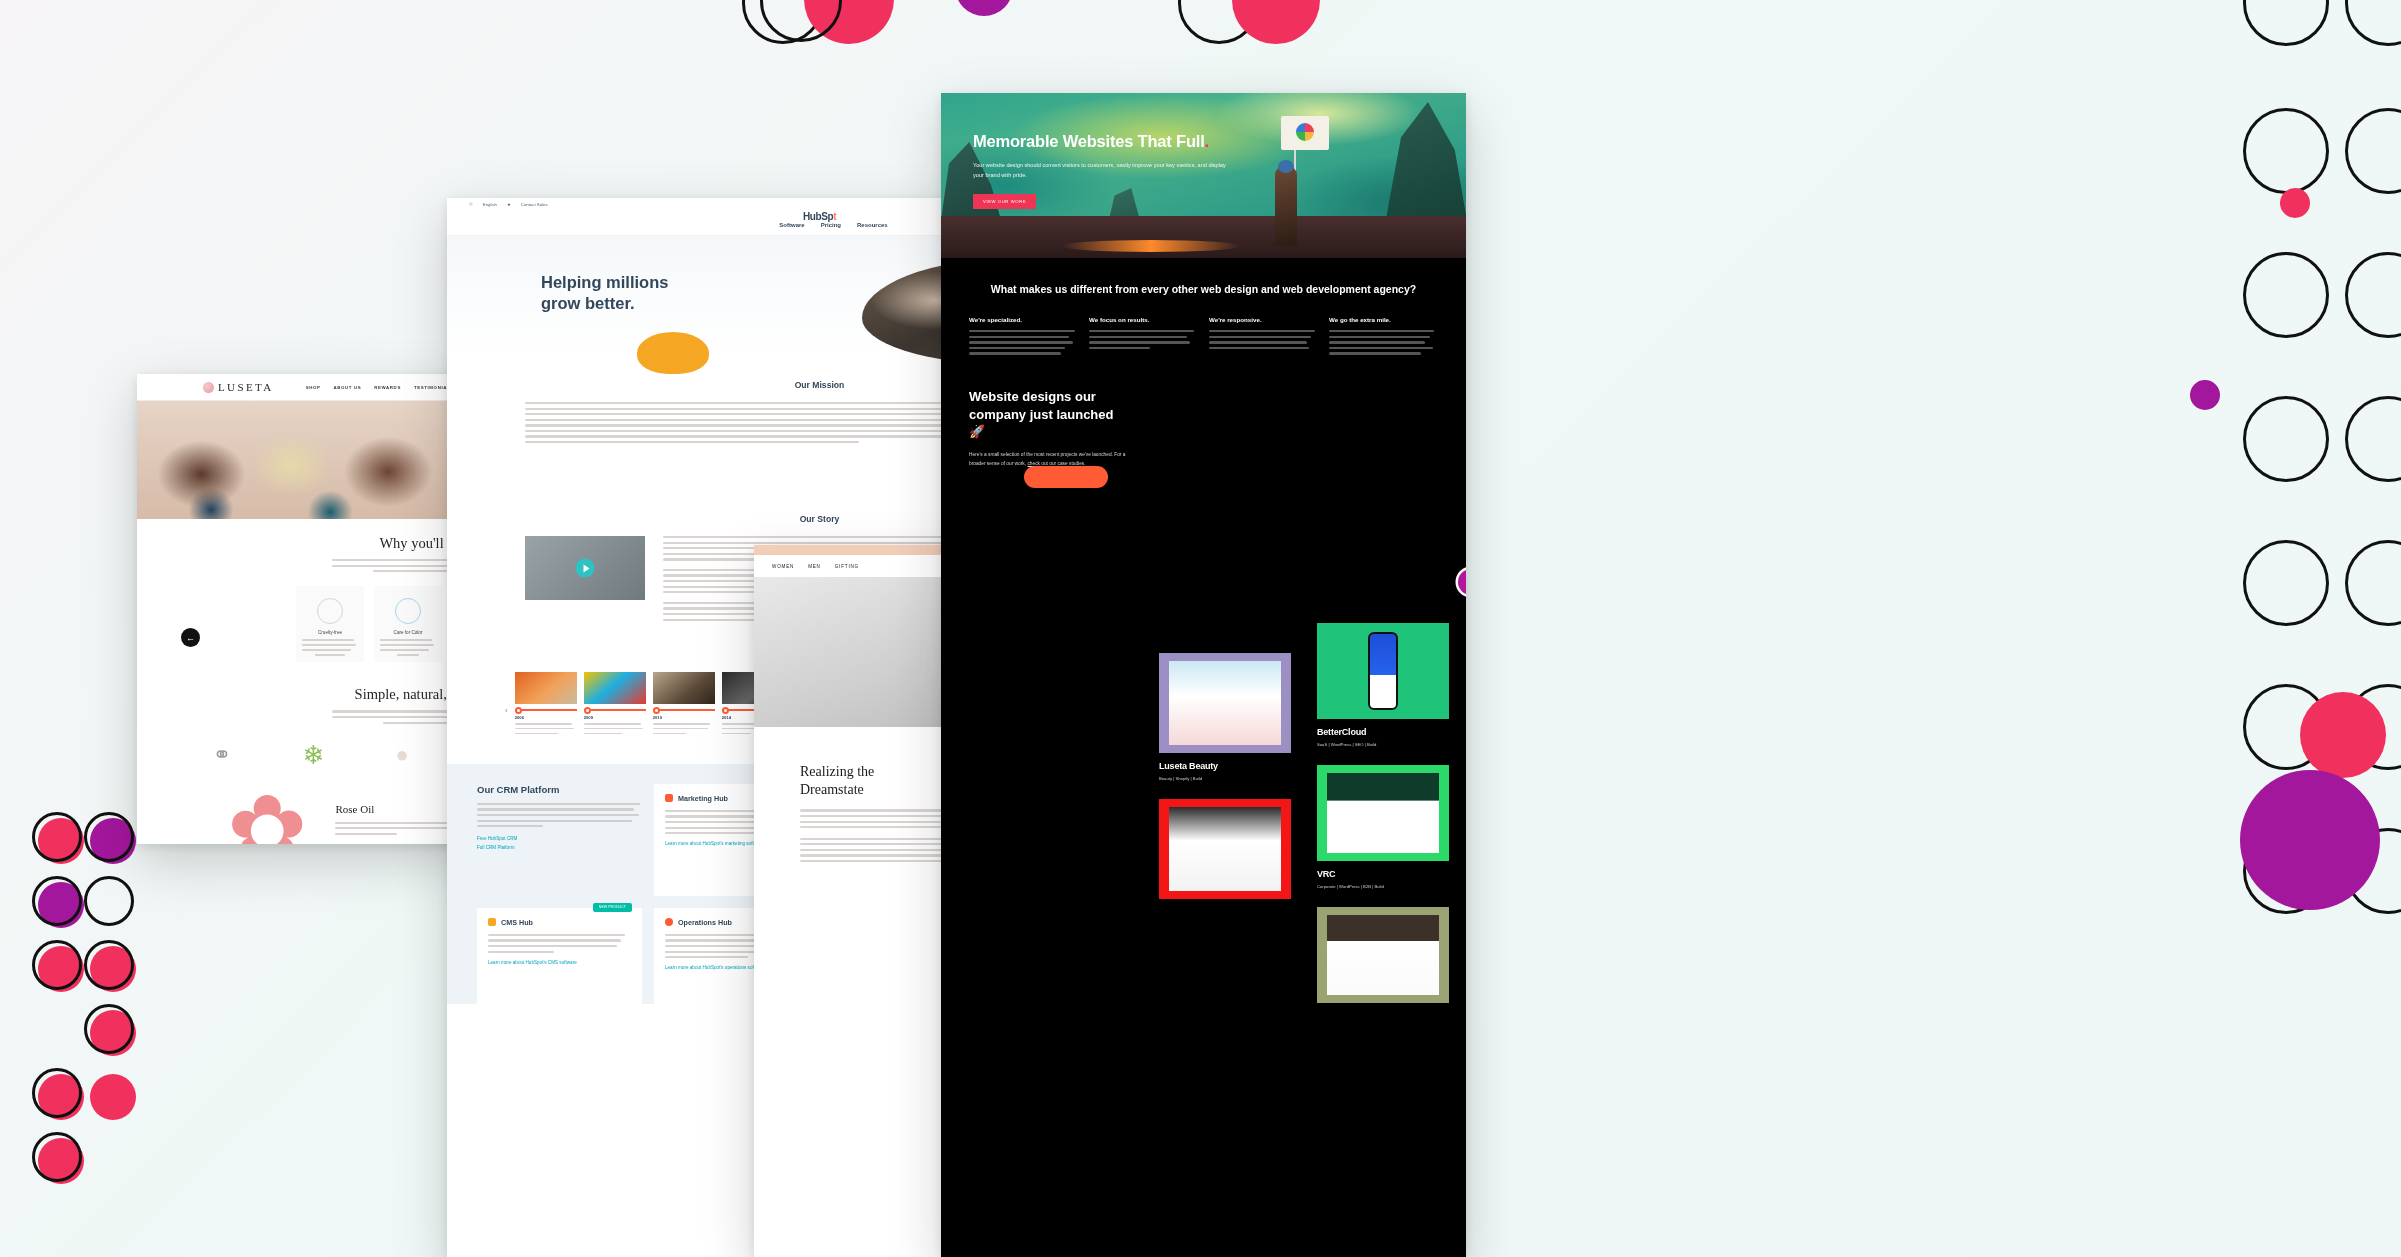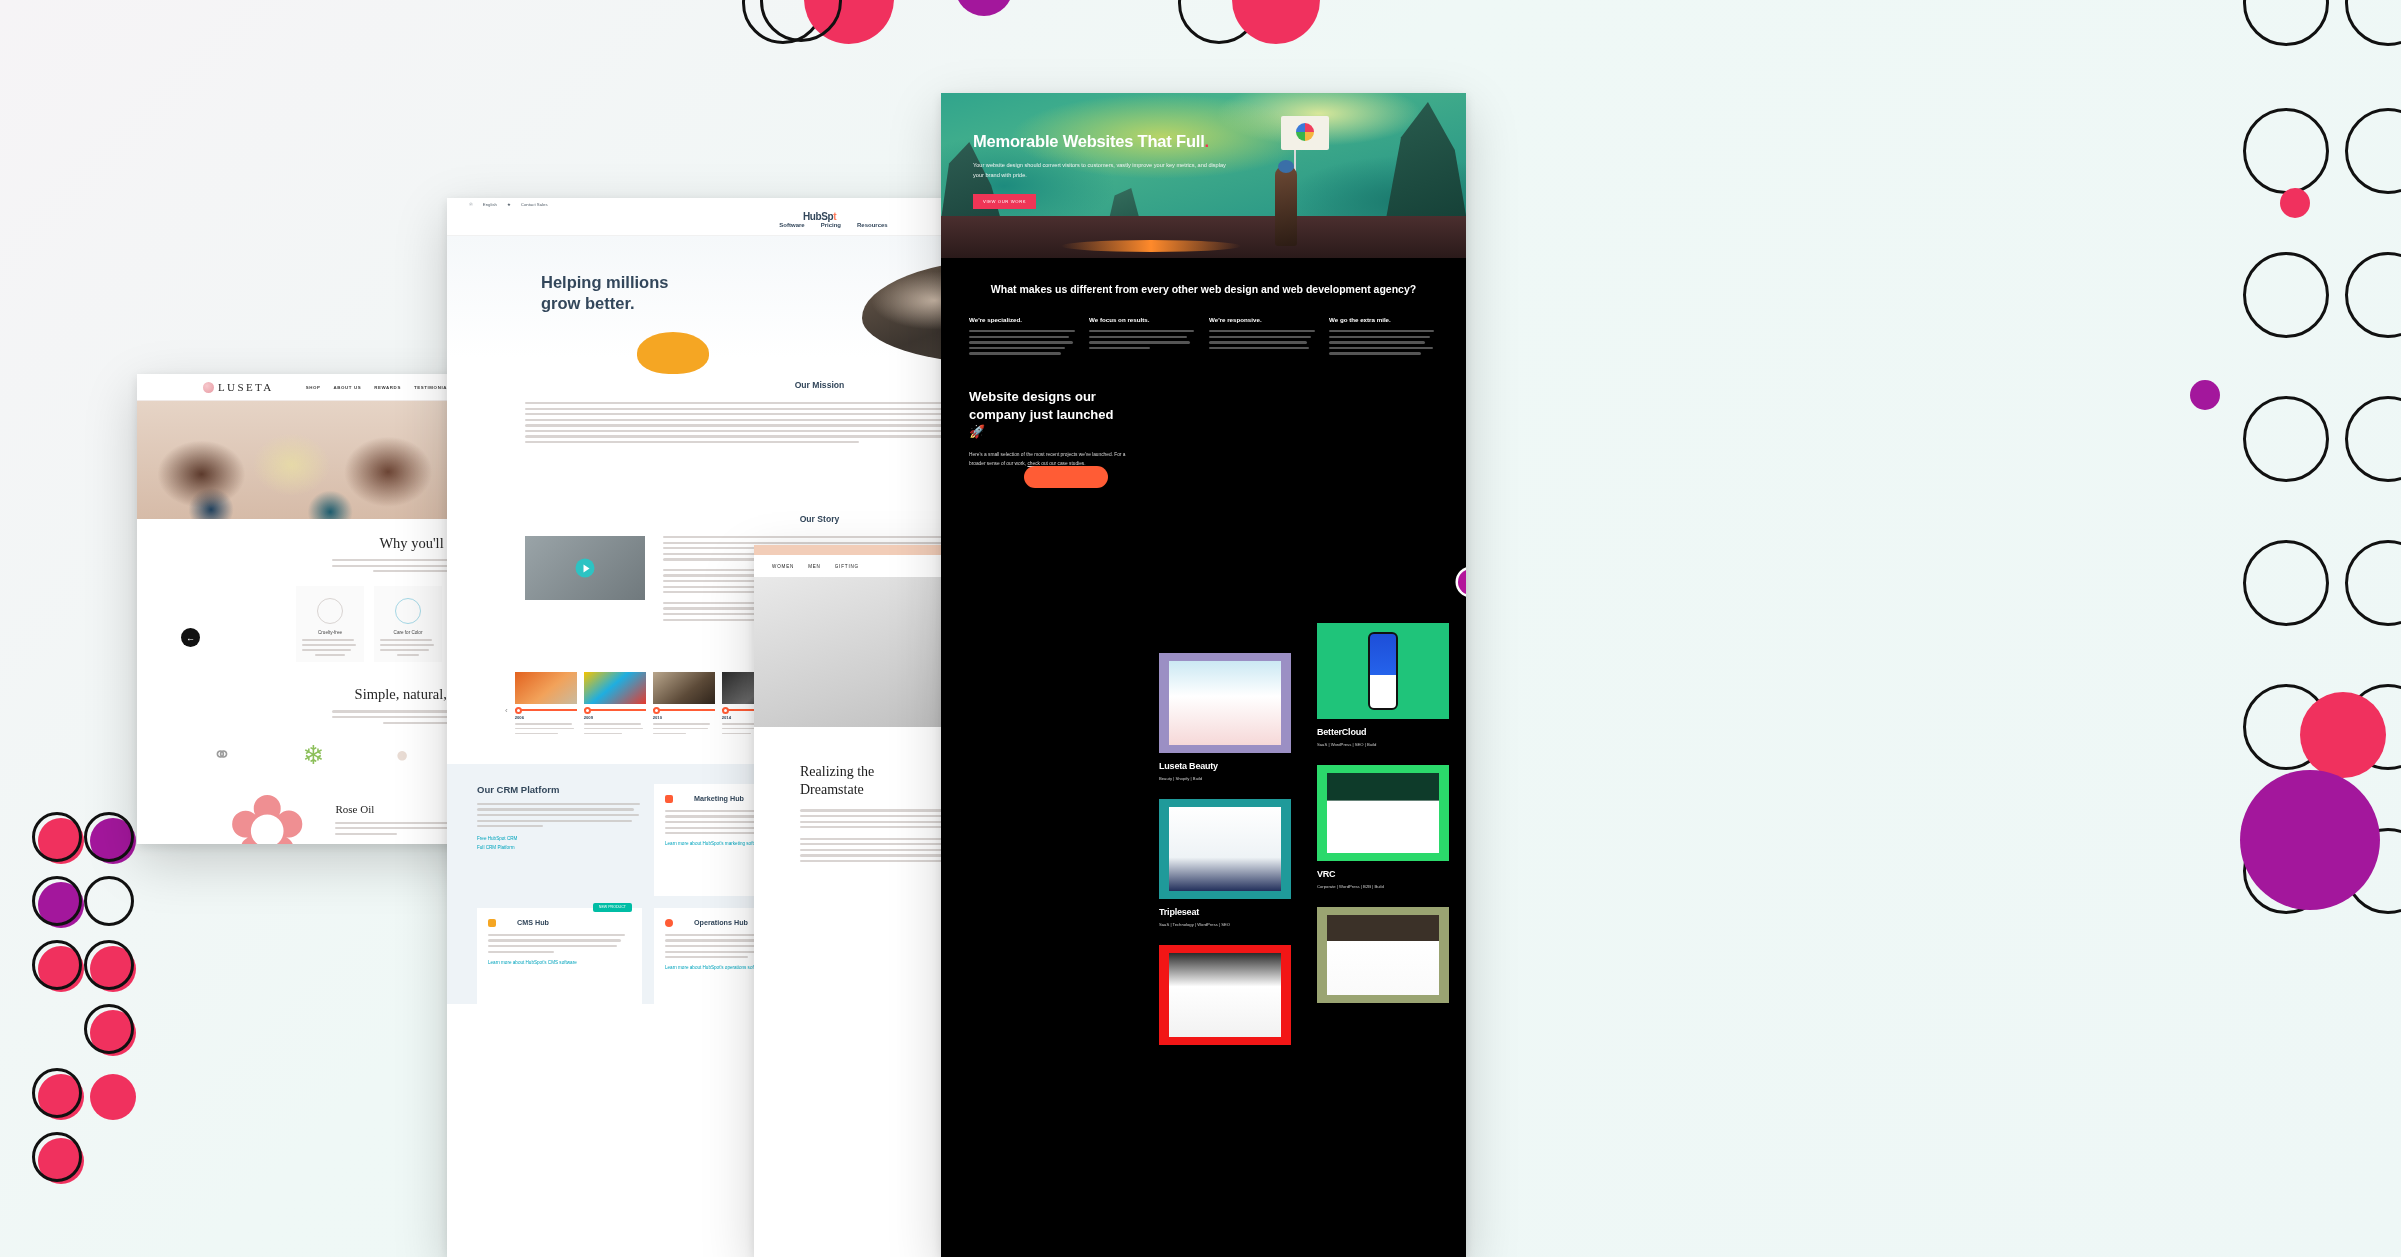--- a/index.html
+++ b/index.html
@@ -109,21 +109,21 @@
     width:19px;height:19px;border-radius:50%;background:#2dc3c3;display:flex;align-items:center;justify-content:center; }
   .hs-play:after{content:"";border-left:6px solid #fff;border-top:4px solid transparent;border-bottom:4px solid transparent;margin-left:2px;}
   .hs-hist { display:flex; gap:7px; align-items:flex-start; margin-top:4px; }
   .hs-hist-item { width:62px; }
   .hs-hist-img { width:62px;height:32px; }
   .hs-hist-rail { height:2px; background:#ff5c35; margin:5px 0 4px; position:relative; }
   .hs-hist-dot{ position:absolute;left:0;top:-2.4px;width:7px;height:7px;border-radius:50%;border:2px solid #ff5c35;background:#fff;}
   .hs-crm { background:#eef3f7; padding:20px 30px 0; display:flex; gap:12px; flex-wrap:wrap; }
   .hs-crm-intro { width:165px; }
   .hs-crm-card { width:165px; background:#fff; padding:10px 11px; min-height:112px; position:relative; }
-  .hs-crm-t { font-size:7.2px; font-weight:bold; color:#33475b; margin-bottom:7px; display:flex; gap:21px; align-items:flex-end;}
+  .hs-crm-t { font-size:7.2px; font-weight:bold; color:#33475b; margin-bottom:7px; display:flex; gap:5px; align-items:center;}
   .hs-crm-ico{ width:8px;height:8px;border-radius:2px;background:#ff5c35; display:inline-block;}
   .hs-link{ font-size:4.6px; color:#00a4bd; line-height:1.9; }
   .hs-badge{ position:absolute; right:10px; top:-5px; background:#00bda5; color:#fff; font-size:3.6px; padding:2.5px 6px; border-radius:2px;}
 
   
   #lunya { left: 754px; top: 545px; width: 632px; height: 712px; }
   .ln-banner { height:10px; background:#f2cdb8; }
   .ln-nav { height:22px; background:#fff; display:flex; align-items:center; padding:0 18px; position:relative;}
   .ln-nav .lft { display:flex; gap:14px; }
   .ln-nav .lft span { font-size:4.6px; letter-spacing:.8px; color:#222; }
@@ -649,27 +649,20 @@
 
     <div class="hu-gcol" style="left:0;top:0">
       <div class="hu-tile">
         <div class="hu-thumb" style="height:100px;background:#9b8fc4;padding:8px 10px">
           <div style="width:100%;height:100%;background:linear-gradient(180deg,#cbe8f3 0%,#ffffff 42%,#f6d8d8 100%)"></div>
         </div>
         <div class="hu-name">Luseta Beauty</div>
         <div class="hu-meta">Beauty | Shopify | Build</div>
       </div>
       <div class="hu-tile" style="margin-top:18px">
-        <div class="hu-thumb" style="height:100px;background:#1f9a9a;padding:8px 10px">
-          <div style="width:100%;height:100%;background:linear-gradient(180deg,#ffffff 0%,#eef3f6 60%,#23305c 100%)"></div>
-        </div>
-        <div class="hu-name">Tripleseat</div>
-        <div class="hu-meta">SaaS | Technology | WordPress | SEO</div>
-      </div>
-      <div class="hu-tile" style="margin-top:18px">
         <div class="hu-thumb" style="height:100px;background:#f21616;padding:8px 10px">
           <div style="width:100%;height:100%;background:linear-gradient(180deg,#2b2b2b 0%,#ffffff 40%,#f2f2f2 100%)"></div>
         </div>
       </div>
     </div>
 
     <div class="hu-gcol" style="left:158px;top:-30px">
       <div class="hu-tile">
         <div class="hu-thumb" style="height:96px;background:#1fc47a;display:flex;align-items:center;justify-content:center">
           <div style="width:30px;height:78px;border-radius:6px;background:linear-gradient(180deg,#1d4ed8 0%,#2563eb 55%,#ffffff 56%,#ffffff 100%);border:2px solid #111"></div>

